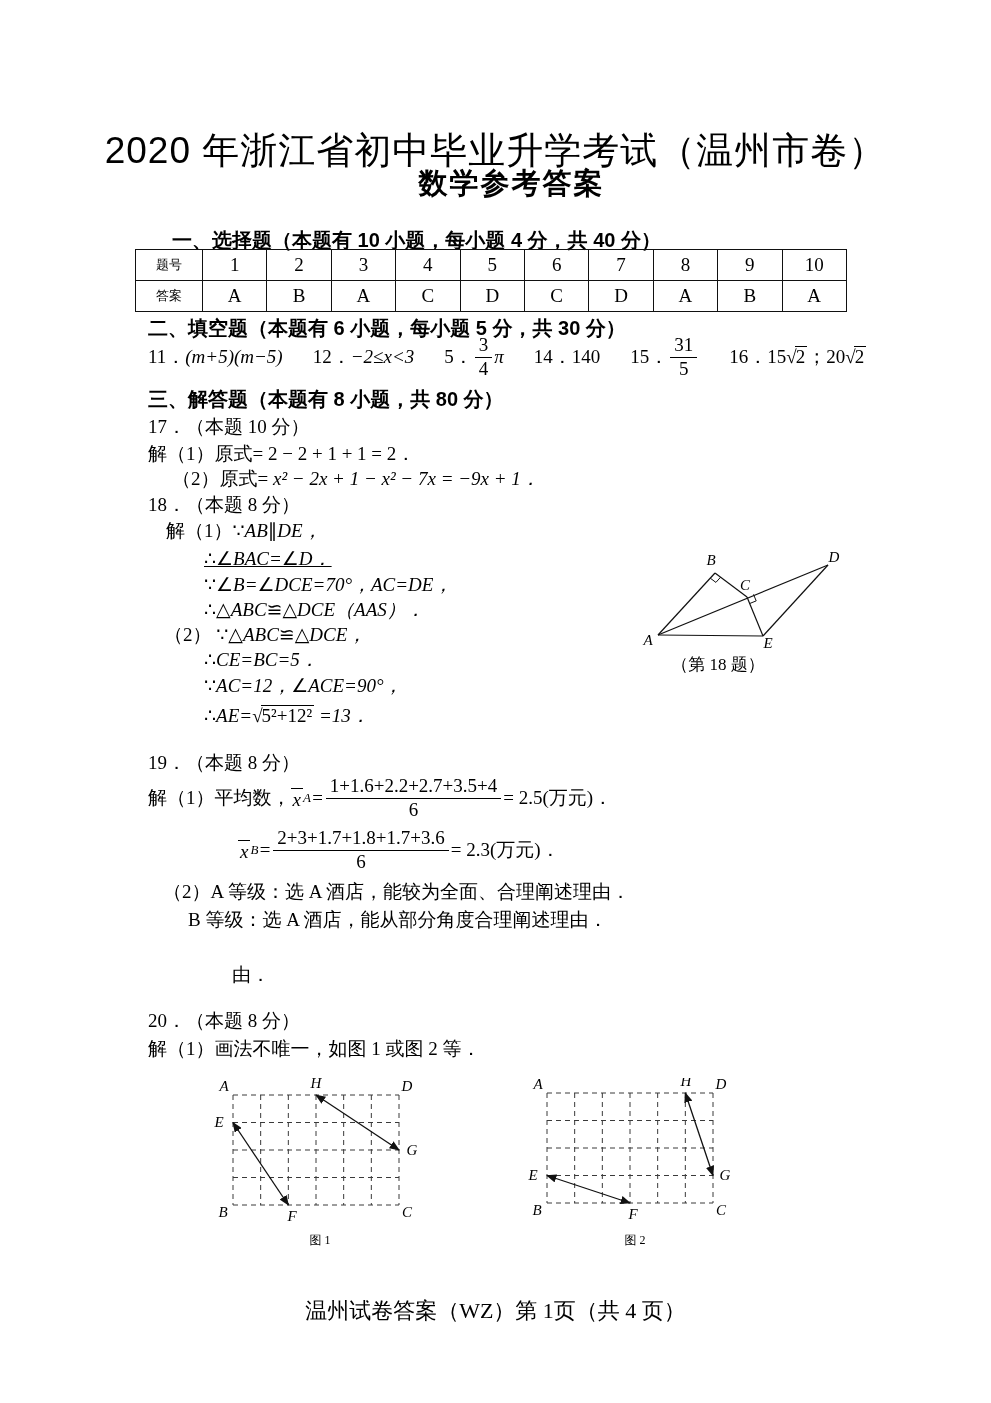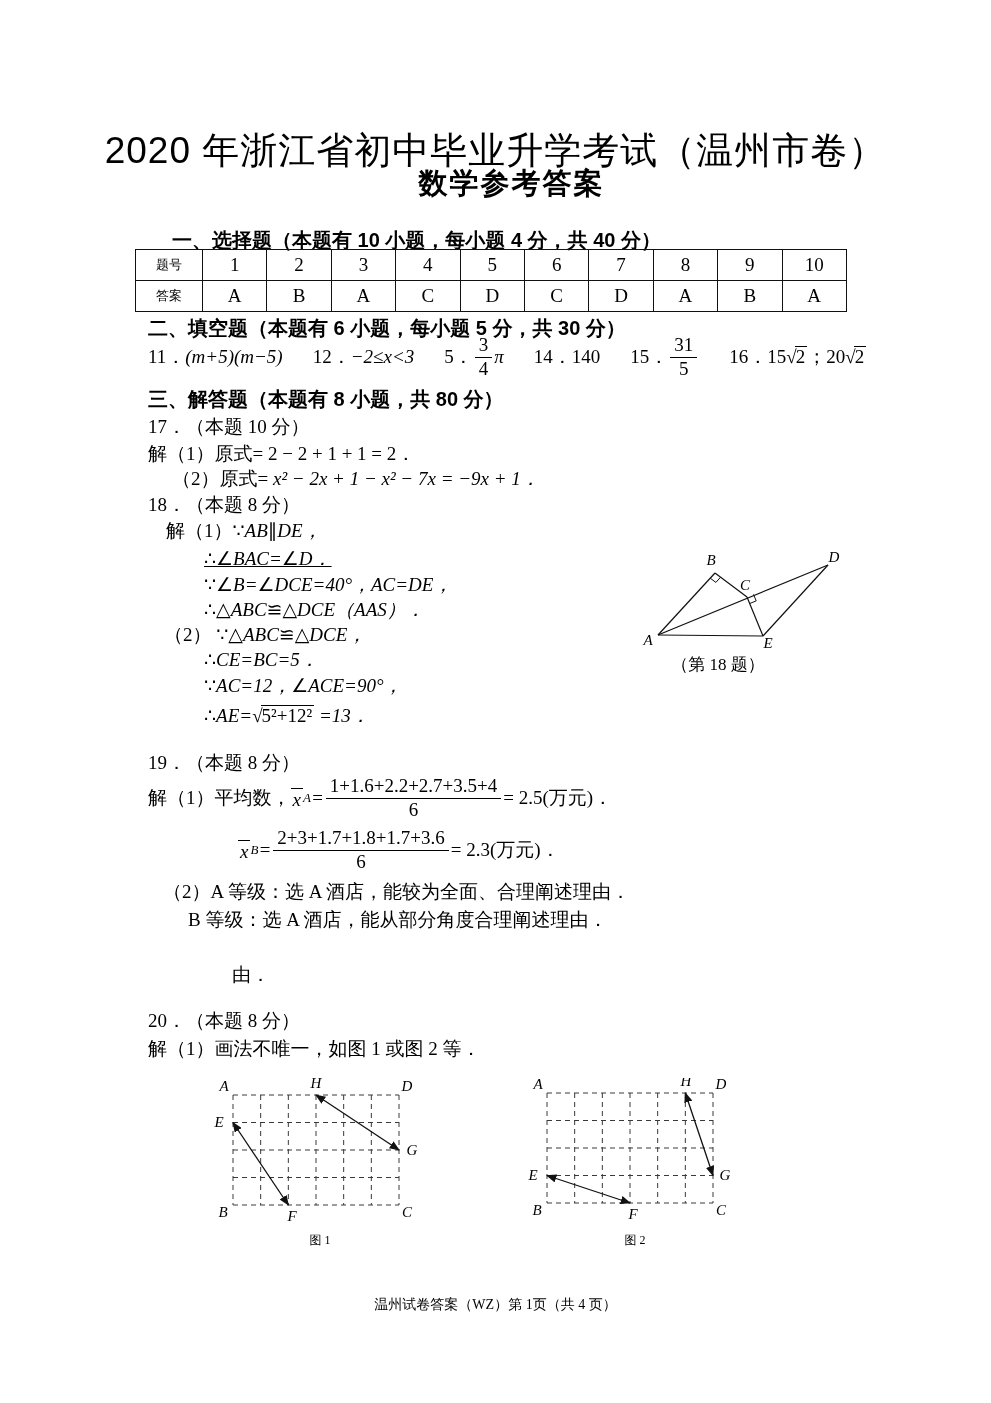--- a/index.html
+++ b/index.html
@@ -127,21 +127,21 @@
 
   <div class="abs heading" style="left:148px;top:386px;">三、解答题（本题有 8 小题，共 80 分）</div>
 
   <div class="abs line" style="left:148px;top:414px;">17．（本题 10 分）</div>
   <div class="abs line" style="left:148px;top:441px;">解（1）原式= 2 − 2 + 1 + 1 = 2．</div>
   <div class="abs line" style="left:164px;top:466px;margin-left:8px;"><span>（2）原式= </span><span class="m">x² − 2x + 1 − x² − 7x = −9x + 1．</span></div>
 
   <div class="abs line" style="left:148px;top:492px;">18．（本题 8 分）</div>
   <div class="abs line" style="left:166px;top:518px;"><span>解（1）</span><span class="m">∵AB∥DE，</span></div>
   <div class="abs line m" style="left:204px;top:546px;text-decoration:underline;">∴∠BAC=∠D．</div>
-  <div class="abs line m" style="left:204px;top:572px;">∵∠B=∠DCE=40°，AC=DE，</div>
+  <div class="abs line m" style="left:204px;top:572px;">∵∠B=∠DCE=70°，AC=DE，</div>
   <div class="abs line m" style="left:204px;top:597px;">∴△ABC≌△DCE（AAS）．</div>
   <div class="abs line" style="left:164px;top:622px;"><span>（2）</span> <span class="m">∵△ABC≌△DCE，</span></div>
   <div class="abs line m" style="left:204px;top:647px;">∴CE=BC=5．</div>
   <div class="abs line m" style="left:204px;top:673px;">∵AC=12，∠ACE=90°，</div>
   <div class="abs line" style="left:204px;top:703px;"><span class="m">∴AE=</span><span class="sqrt"><span class="sgn">√</span><span class="rad">5²+12²</span></span><span class="m"> =13．</span></div>
 
   <svg class="abs" style="left:628px;top:548px;" width="240" height="130" viewBox="0 0 240 130">
     <g stroke="#111" stroke-width="1.2" fill="none">
       <line x1="30" y1="87" x2="87" y2="25"></line>
       <line x1="87" y1="25" x2="119" y2="49"></line>
@@ -253,15 +253,15 @@
     <text class="svg-lbl" x="201" y="137" text-anchor="middle">C</text>
     <text class="svg-lbl" x="13" y="102" text-anchor="middle">E</text>
     <text class="svg-lbl" x="166" y="8" text-anchor="middle">H</text>
     <text class="svg-lbl" x="205" y="102" text-anchor="middle">G</text>
     <text class="svg-lbl" x="113" y="141" text-anchor="middle">F</text>
   </svg>
 
   <div class="abs fig-caption" style="left:205px;top:1232px;width:230px;">图 1</div>
   <div class="abs fig-caption" style="left:520px;top:1232px;width:230px;">图 2</div>
 
-  <div class="abs center" style="top:1296px;font-size:14px;">温州试卷答案（WZ）第 1页（共 4 页）</div>
+  <div class="abs center" style="top:1296px;font-size:22px;">温州试卷答案（WZ）第 1页（共 4 页）</div>
 
 </div>
 
 </body></html>

